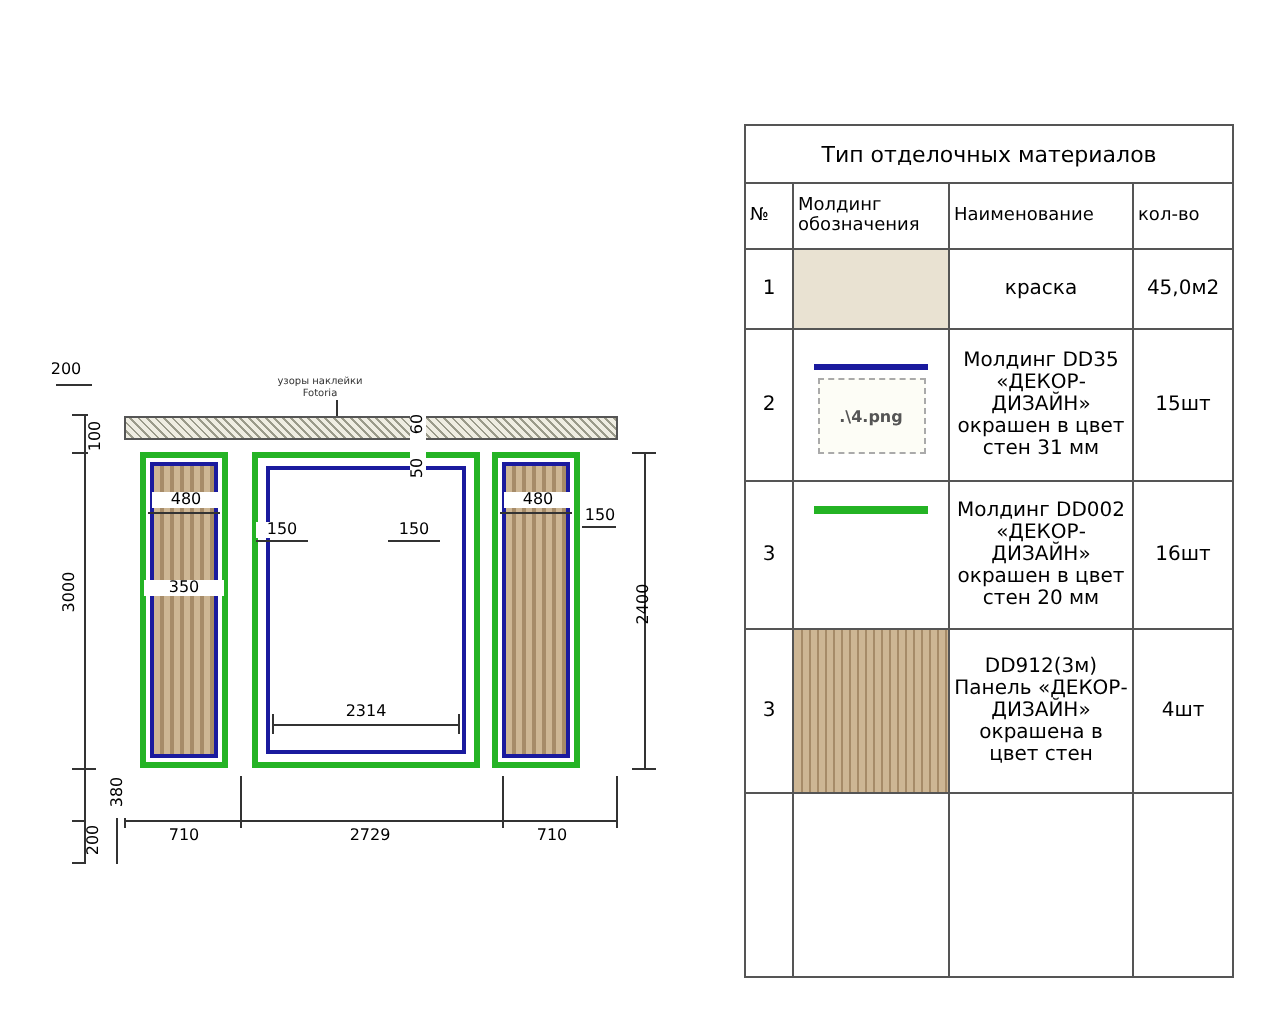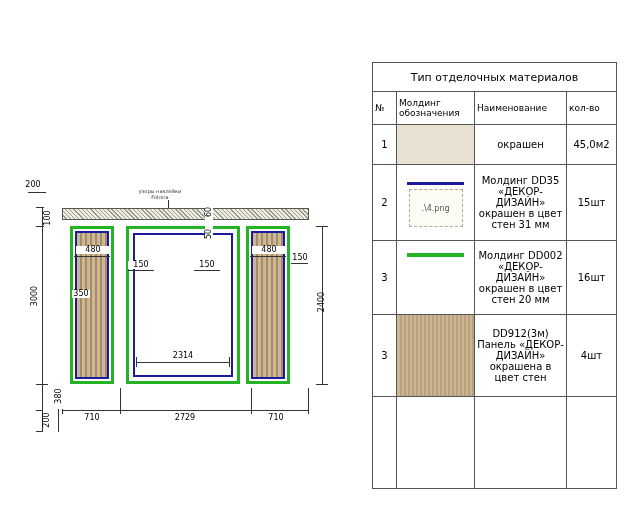--- a/index.html
+++ b/index.html
@@ -8,21 +8,21 @@
     font-family:"DejaVu Sans", sans-serif;color:#000;overflow:hidden;
   }
   
   .mat-table{position:absolute;left:372px;top:18px;width:244px;
     border-collapse:collapse;table-layout:fixed;font-size:10px;margin-top:44px;}
   .mat-table td{border:1px solid #555;padding:2px;vertical-align:middle;
     text-align:center;overflow:hidden;word-wrap:break-word;}
   .mat-table .title-cell{font-size:11px;height:24px;}
   .mat-table .hdr{font-size:9px;text-align:left;vertical-align:middle;height:28px;}
   .num-cell{vertical-align:top;padding-top:5px;}
-  .sym-cell{padding:0;}
+  .sym-cell{padding:0;font-weight:bold;}
   .swatch-paint{background:#e9e2d2;}
   .swatch-wood{background:repeating-linear-gradient(90deg,#cdb694 0 3px,#a68b68 3px 4px);}
   .line-blue{height:3px;background:#1a1a9e;margin:8px 8px 4px 8px;}
   .line-green{height:4px;background:#24b324;margin:10px 8px;}
   .png-box{width:52px;height:36px;border:1px dashed #aaa;margin:3px auto 4px auto;
     font-size:8px;color:#555;display:flex;align-items:center;justify-content:center;background:#fdfdf6;}
   
   .abs{position:absolute;}
   .hline{background:#333;height:1px;}
   .vline{background:#333;width:1px;}
@@ -83,21 +83,21 @@
   <div class="abs hline" style="left:291px;top:263px;width:17px;"></div>
   <div class="abs hline" style="left:136px;top:362px;width:94px;"></div>
   <div class="abs vline" style="left:136px;top:357px;height:10px;"></div>
   <div class="abs vline" style="left:229px;top:357px;height:10px;"></div>
   <div class="abs hline" style="left:28px;top:192px;width:18px;"></div>
 
   <div class="abs dim" style="left:18px;top:181px;width:30px;">200</div>
   <div class="abs dim vdim" style="left:34px;top:214px;width:28px;">100</div>
   <div class="abs dim vdim" style="left:18px;top:292px;width:34px;">3000</div>
   <div class="abs dim" style="left:76px;top:246px;width:34px;background:#fff;">480</div>
-  <div class="abs dim" style="left:72px;top:290px;width:18px;background:#fff;">350</div>
+  <div class="abs dim" style="left:72px;top:290px;width:40px;background:#fff;">350</div>
   <div class="abs dim" style="left:128px;top:261px;width:26px;background:#fff;">150</div>
   <div class="abs dim" style="left:194px;top:261px;width:26px;background:#fff;">150</div>
   <div class="abs dim" style="left:288px;top:254px;width:24px;">150</div>
   <div class="abs dim vdim" style="left:198px;top:208px;width:22px;">60</div>
   <div class="abs dim vdim" style="left:198px;top:230px;width:22px;">50</div>
   <div class="abs dim" style="left:252px;top:246px;width:34px;background:#fff;">480</div>
   <div class="abs dim vdim" style="left:306px;top:298px;width:32px;background:transparent;">2400</div>
   <div class="abs dim" style="left:164px;top:352px;width:38px;background:#fff;">2314</div>
   <div class="abs dim vdim" style="left:46px;top:392px;width:26px;">380</div>
   <div class="abs dim vdim" style="left:34px;top:416px;width:26px;">200</div>
@@ -119,21 +119,21 @@
   </tr>
   <tr style="height:28px;">
     <td class="hdr">№</td>
     <td class="hdr">Молдинг обозначения</td>
     <td class="hdr">Наименование</td>
     <td class="hdr">кол-во</td>
   </tr>
   <tr style="height:40px;">
     <td class="num-cell">1</td>
     <td class="sym-cell swatch-paint"></td>
-    <td>окрашен</td>
+    <td>краска</td>
     <td>45,0м2</td>
   </tr>
   <tr style="height:76px;">
     <td class="num-cell">2</td>
     <td class="sym-cell">
       <div class="line-blue"></div>
       <div class="png-box">.\4.png</div>
     </td>
     <td>Молдинг DD35 «ДЕКОР-ДИЗАЙН» окрашен в цвет стен 31 мм</td>
     <td>15шт</td>

